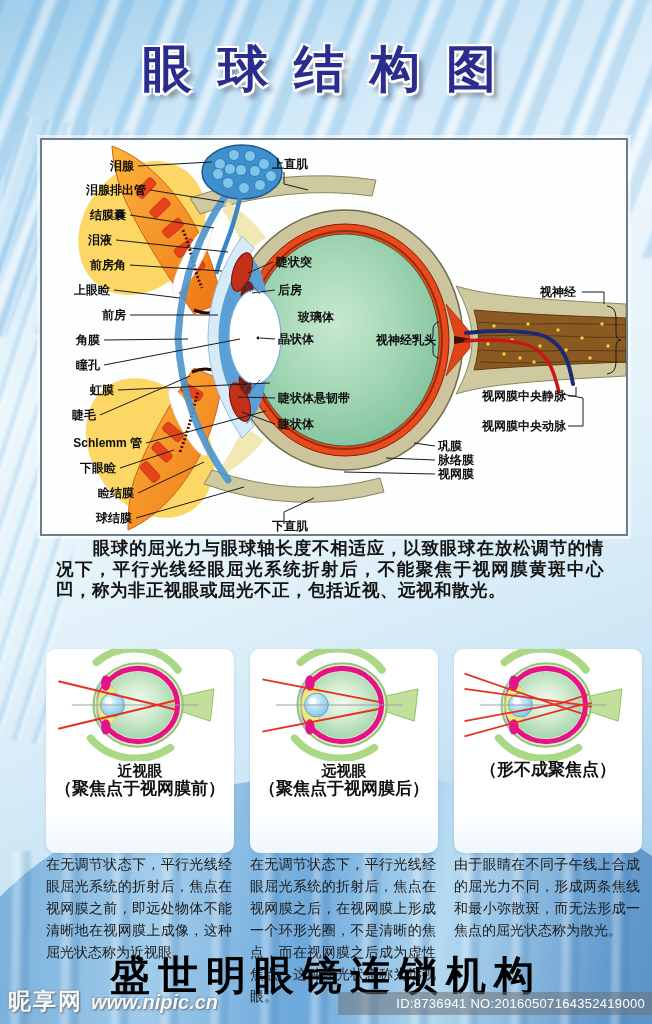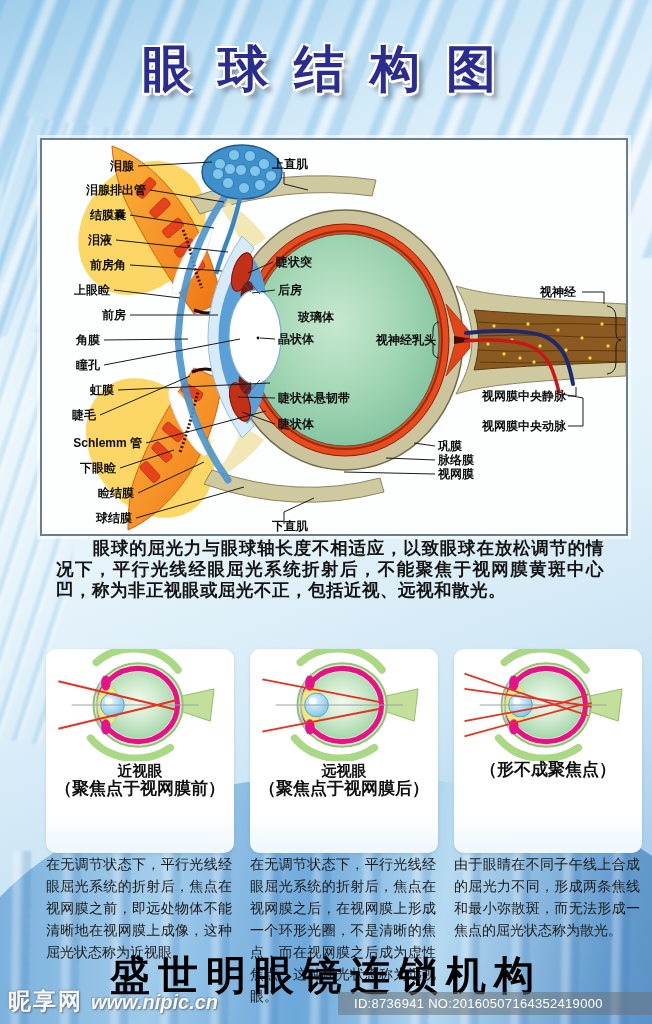--- a/index.html
+++ b/index.html
@@ -35,21 +35,21 @@
   .cap-name{font-size:15px;font-weight:bold;color:#111;line-height:19px;}
   .cap-sub{font-size:17px;font-weight:bold;color:#111;line-height:17px;}
   .desc{margin-top:0;width:186px;font-size:14px;line-height:22px;color:#1b1b1b;text-align:justify;}
   .footer-org{position:absolute;top:948px;left:0;width:100%;text-align:center;z-index:4;
     font-size:40px;font-weight:bold;letter-spacing:8px;color:#000;}
   .wm-left{position:absolute;left:8px;top:986px;z-index:5;color:#f5f8fa;
     text-shadow:1px 1px 2px rgba(90,100,110,.9),-1px -1px 1px rgba(120,130,140,.5);}
   .wm-left .site{font-size:23px;font-weight:bold;letter-spacing:2px;text-align:center;}
   .wm-left .url{font-size:20px;font-weight:bold;font-style:italic;margin-left:8px;}
   .id-bar{position:absolute;right:0;top:992px;width:314px;height:23px;z-index:5;
-    background:rgba(108,114,120,.55);color:#fff;font-size:13px;line-height:23px;text-align:left;
+    background:rgba(108,114,120,.55);color:#fff;font-size:13px;line-height:23px;text-align:right;
     padding-right:7px;box-sizing:border-box;letter-spacing:.3px;padding-left:16px;}
 </style>
 </head>
 <body>
 
 <div class="poster">
   <div class="streaks-top"></div>
   <div class="streaks-left"></div>
   <div class="wave-bottom"></div>
   <div class="wave-lines"></div>

